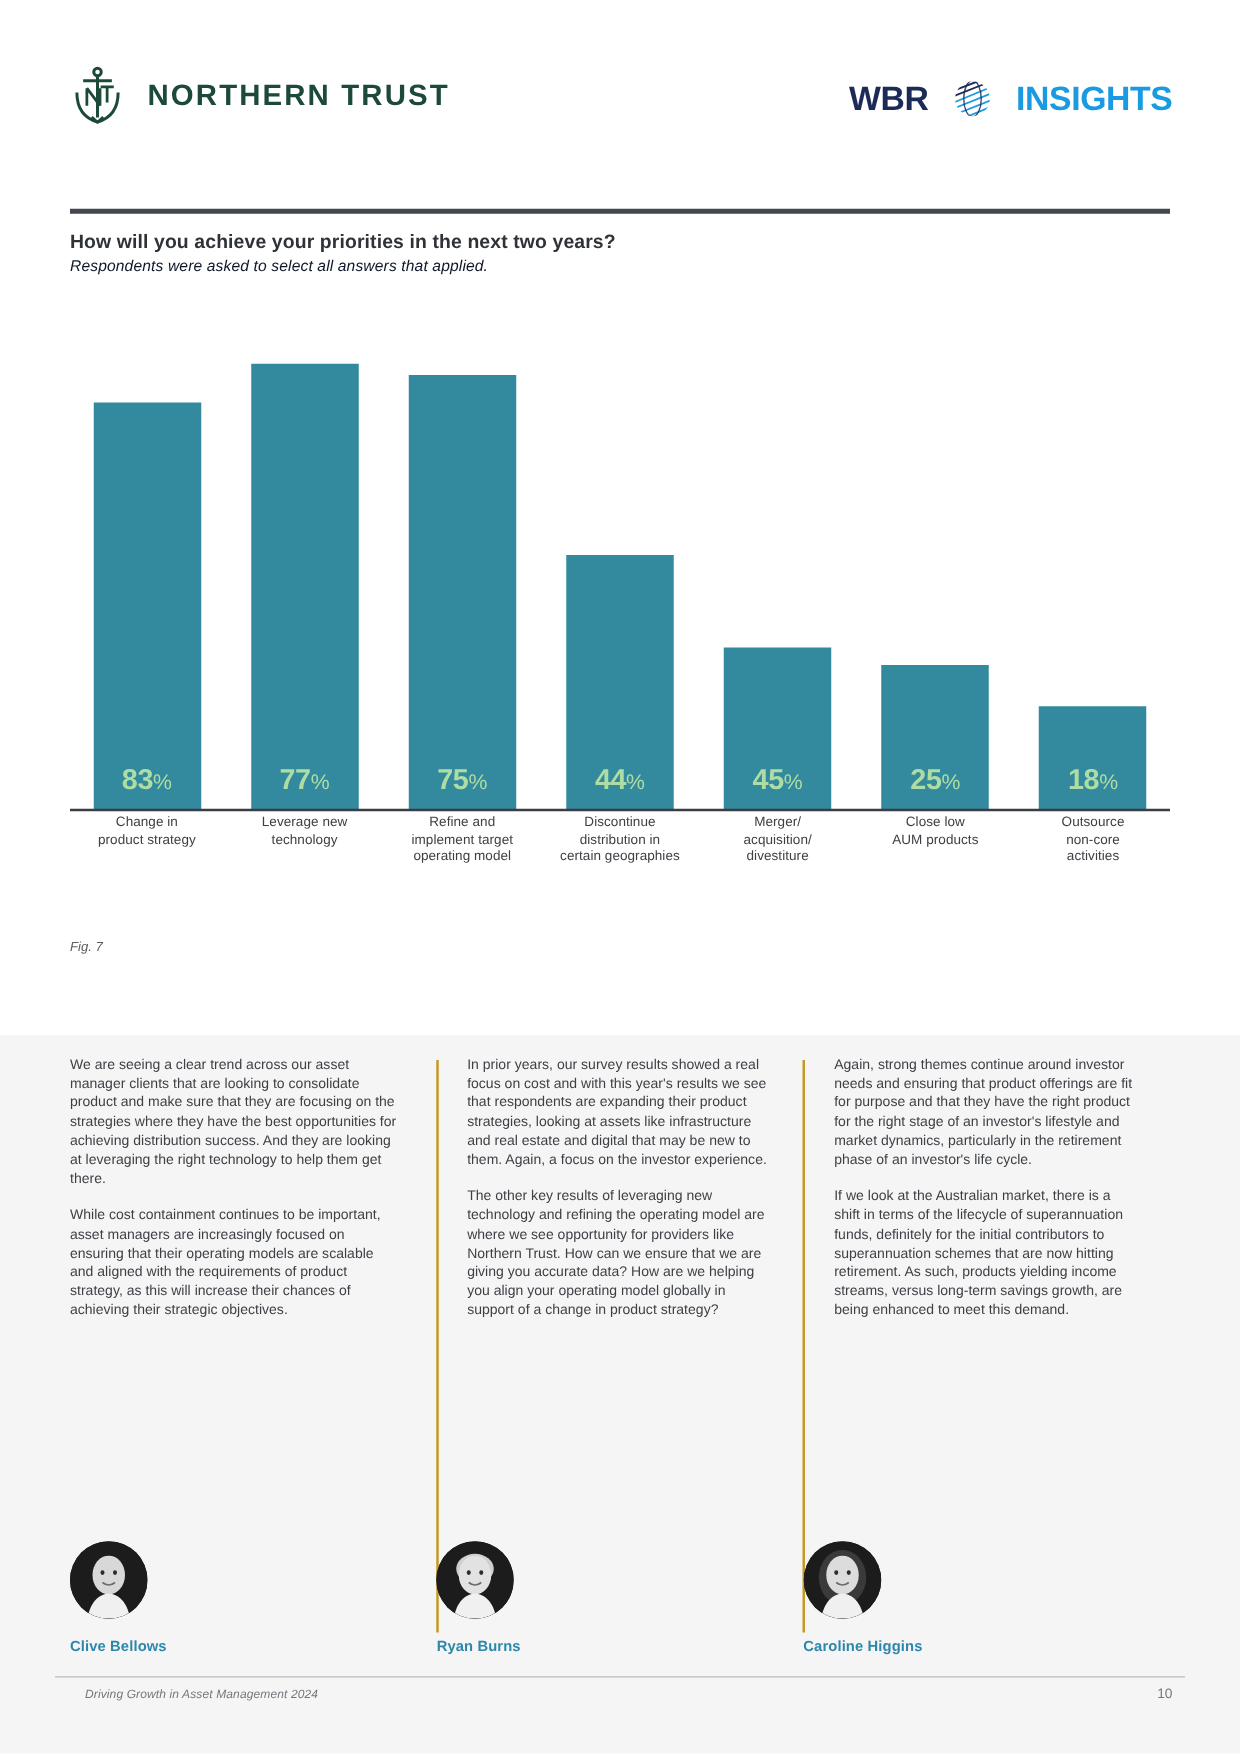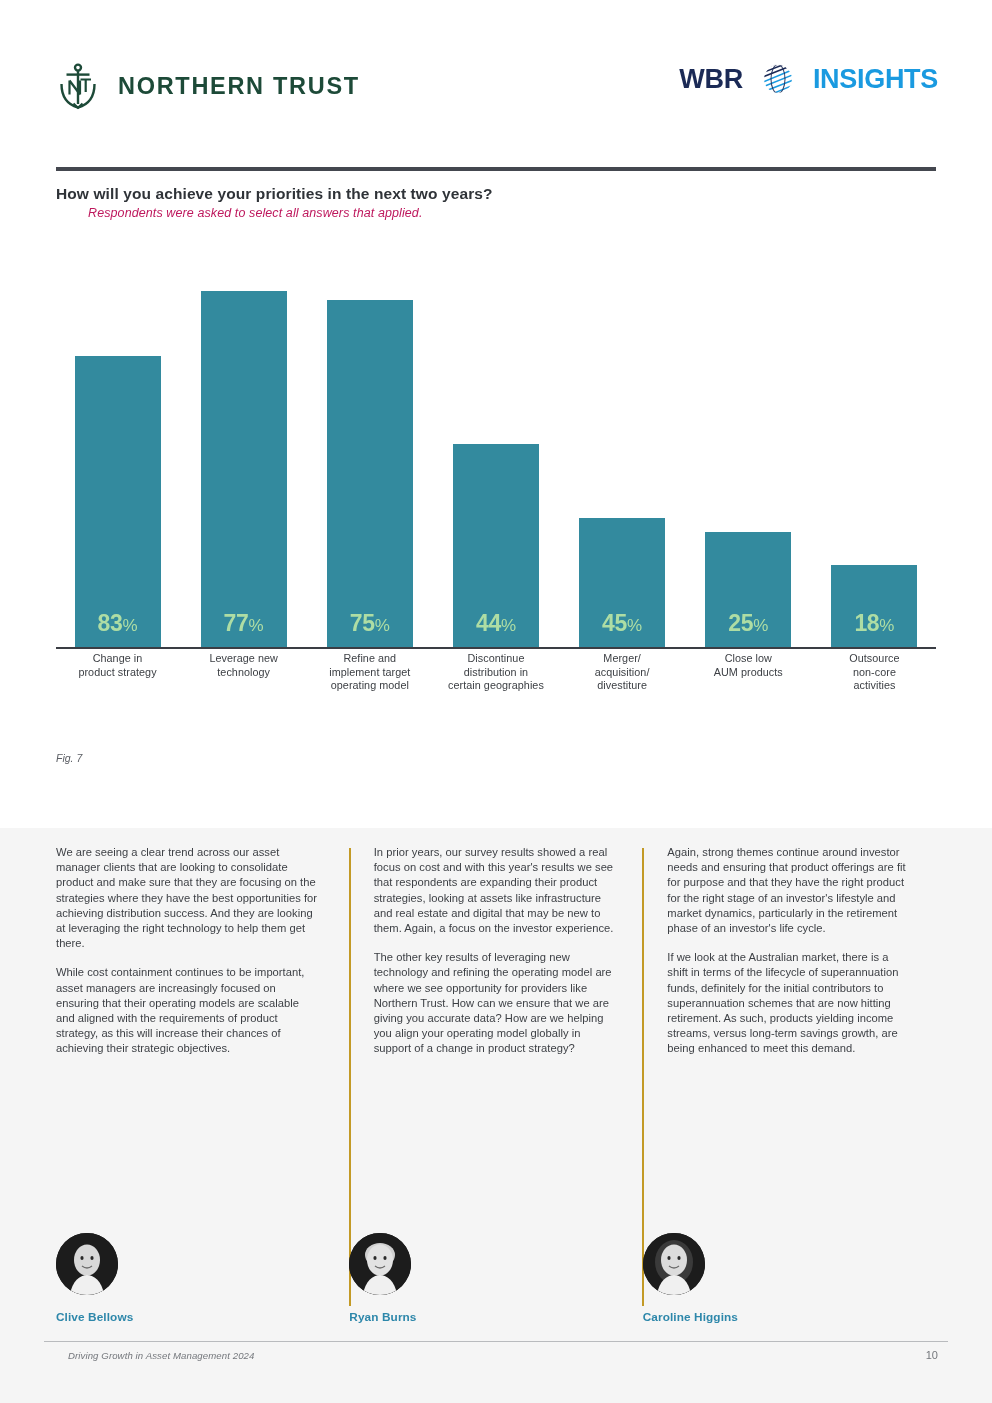--- a/index.html
+++ b/index.html
@@ -20,21 +20,21 @@
   }
 
   
   .header {
     position: absolute;
     top: 52px; left: 0; right: 0;
     height: 70px;
   }
   .brand-left {
     position: absolute;
-    left: 56px; top: 10px;
+    left: 56px; top: 0;
     display: flex;
     align-items: center;
     gap: 18px;
   }
   .anchor-logo { width: 44px; height: 48px; display: block; }
   .brand-name {
     font-size: 23.5px;
     font-weight: bold;
     letter-spacing: 1.7px;
     color: #1d4a38;
@@ -77,23 +77,22 @@
     font-size: 15.5px;
     font-weight: bold;
     color: #2f3338;
     letter-spacing: 0.1px;
   }
   .chart-subtitle {
     position: absolute;
     left: 56px; top: 206px;
     font-size: 12.5px;
     font-style: italic;
-    color: #be185d;
+    color: #0f172a;
     letter-spacing: 0.1px;
-    margin-left: 32px;
   }
 
   
   .chart {
     position: absolute;
     left: 56px; top: 240px;
     width: 880px;
     height: 475px;
   }
   .plot {
@@ -315,21 +314,21 @@
   </div>
 
   <div class="top-rule"></div>
 
   <div class="chart-title">How will you achieve your priorities in the next two years?</div>
   <div class="chart-subtitle">Respondents were asked to select all answers that applied.</div>
 
   <div class="chart">
     <div class="plot" id="plot">
         <div class="bar-slot">
-          <div class="bar" style="height: 292px; background: rgb(51, 138, 158);">
+          <div class="bar" style="height: 326px; background: rgb(51, 138, 158);">
             <div class="bar-value" style="color: rgb(174, 221, 164);"><span>83</span><span class="pct">%</span></div>
           </div>
         </div>
         <div class="bar-slot">
           <div class="bar" style="height: 357px; background: rgb(51, 138, 158); justify-content: center;">
             <div class="bar-value" style="color: rgb(174, 221, 164);"><span>77</span><span class="pct">%</span></div>
           </div>
         </div>
         <div class="bar-slot">
           <div class="bar" style="height: 347.727px; background: rgb(51, 138, 158);">

